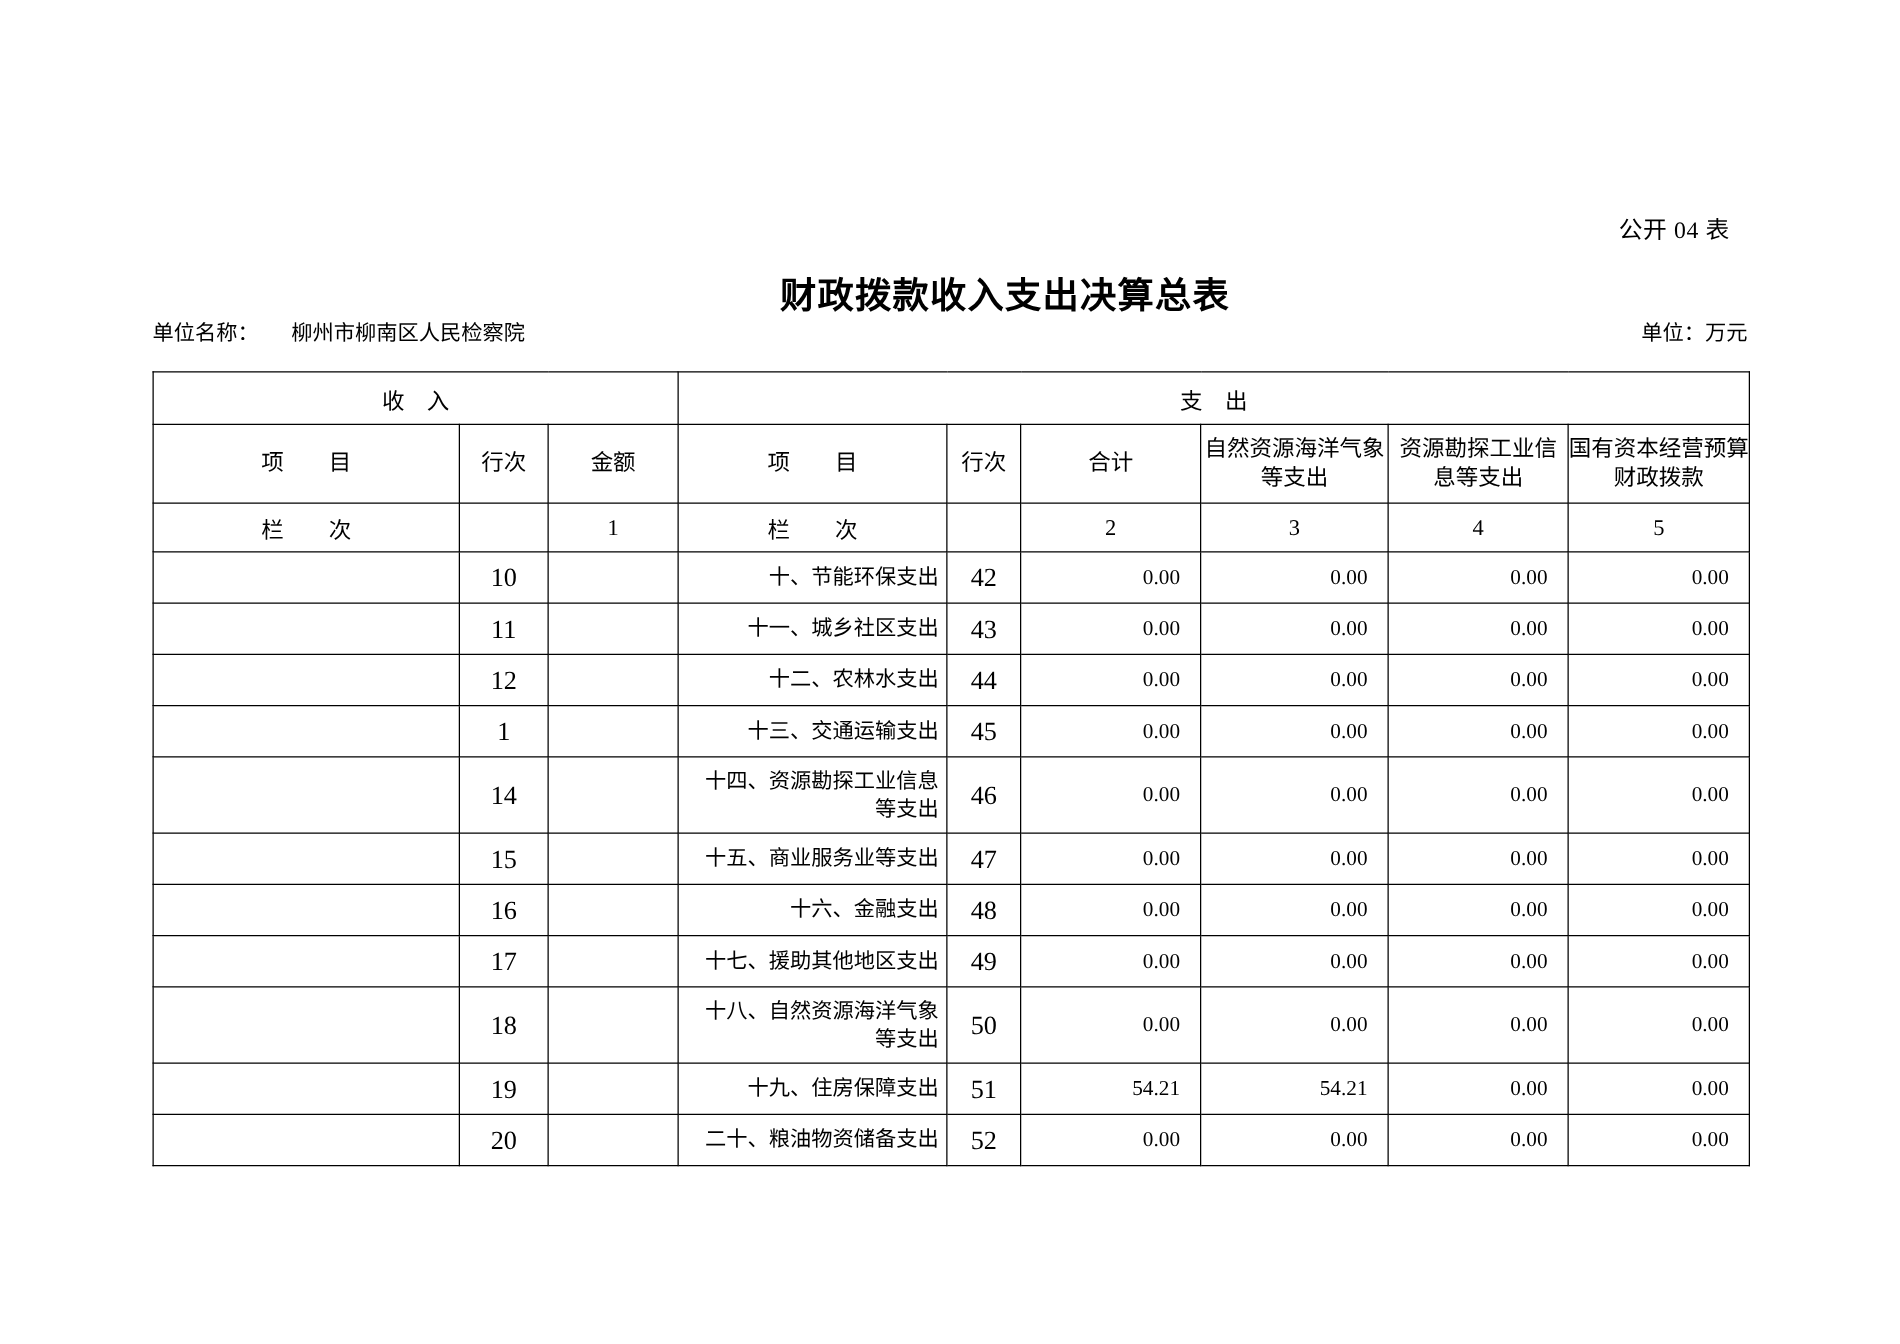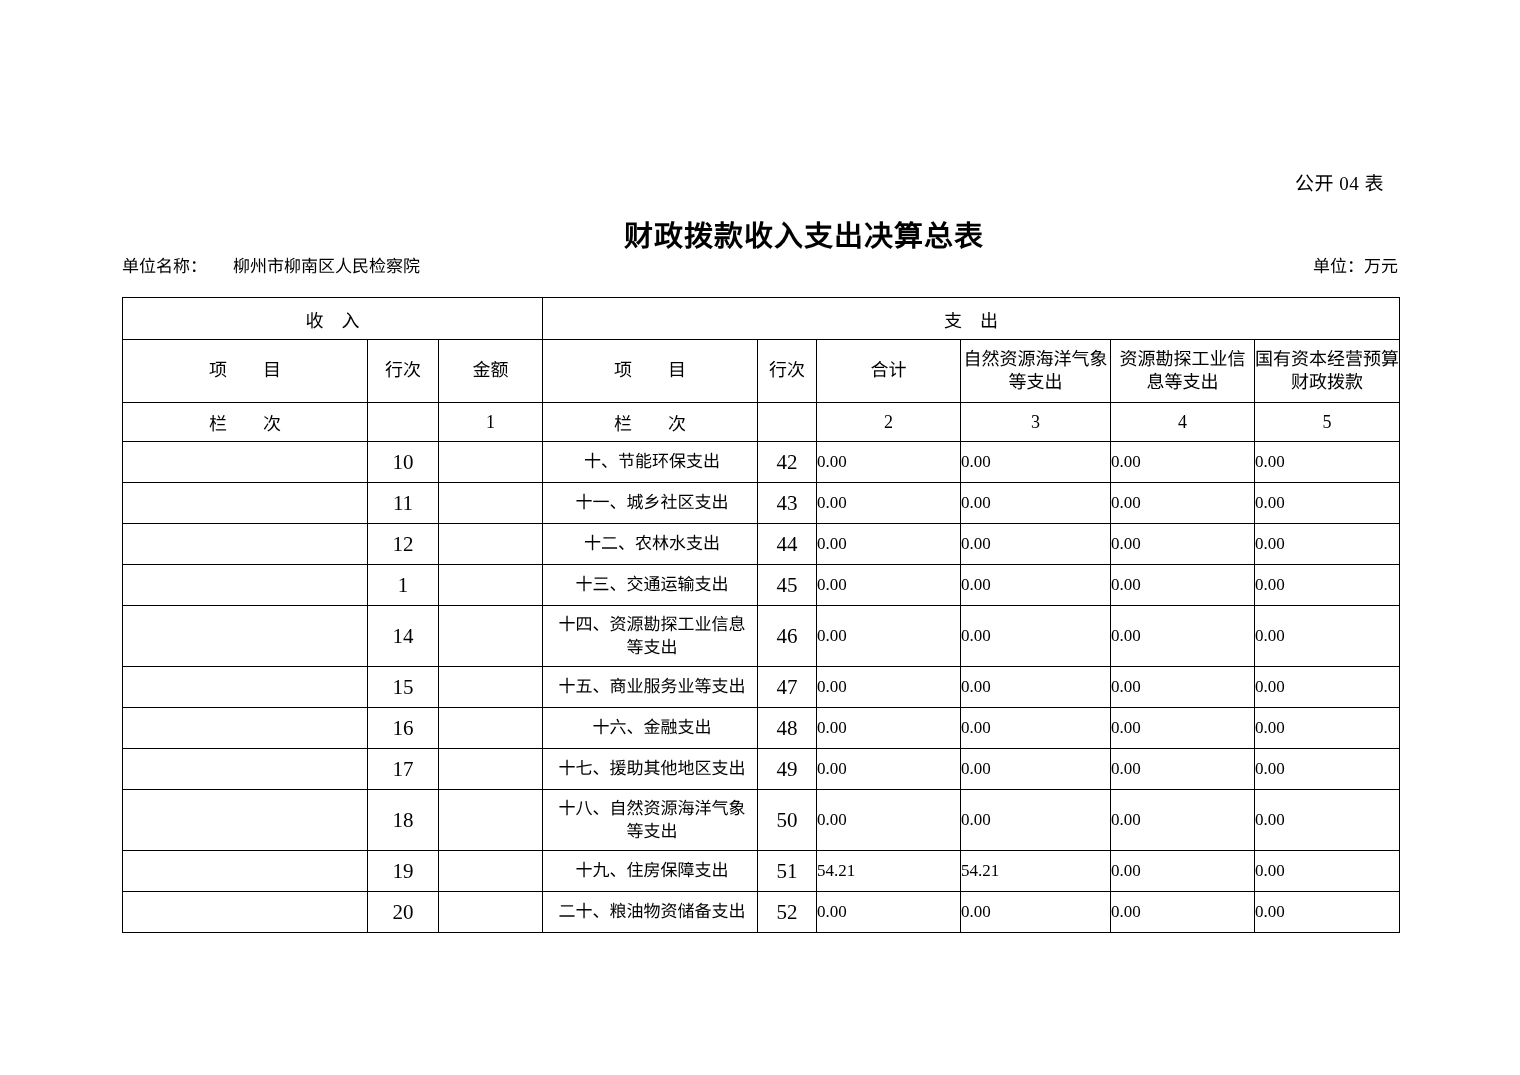--- a/index.html
+++ b/index.html
@@ -100,28 +100,28 @@
   }
   .body-row td {
     height: 40px;
     font-size: 17px;
   }
   .tall td {
     height: 60px;
   }
   .item-text {
     display: block;
-    text-align: center;
+    text-align: right;
     padding-left: 10px;
     padding-right: 6px;
     line-height: 1.38;
   }
   .num {
     display: block;
-    text-align: left;
+    text-align: right;
     padding-right: 16px;
     font-size: 17px;
   }
   .rownum {
     display: block;
     text-align: center;
     font-size: 21px;
   }
   .empty-cell { }
 </style>

